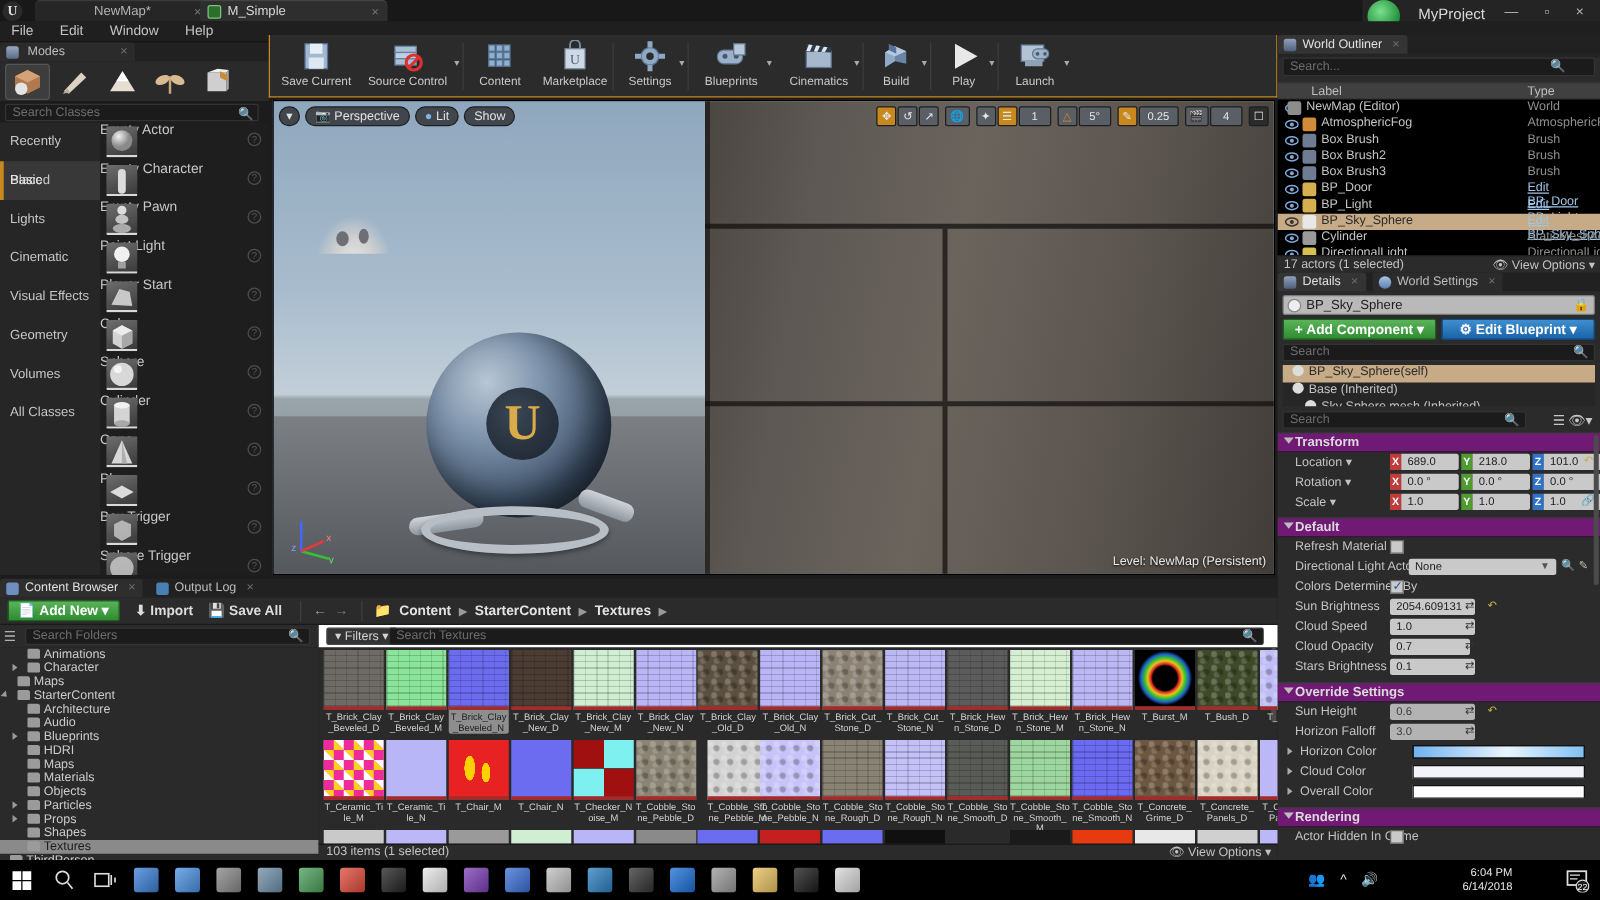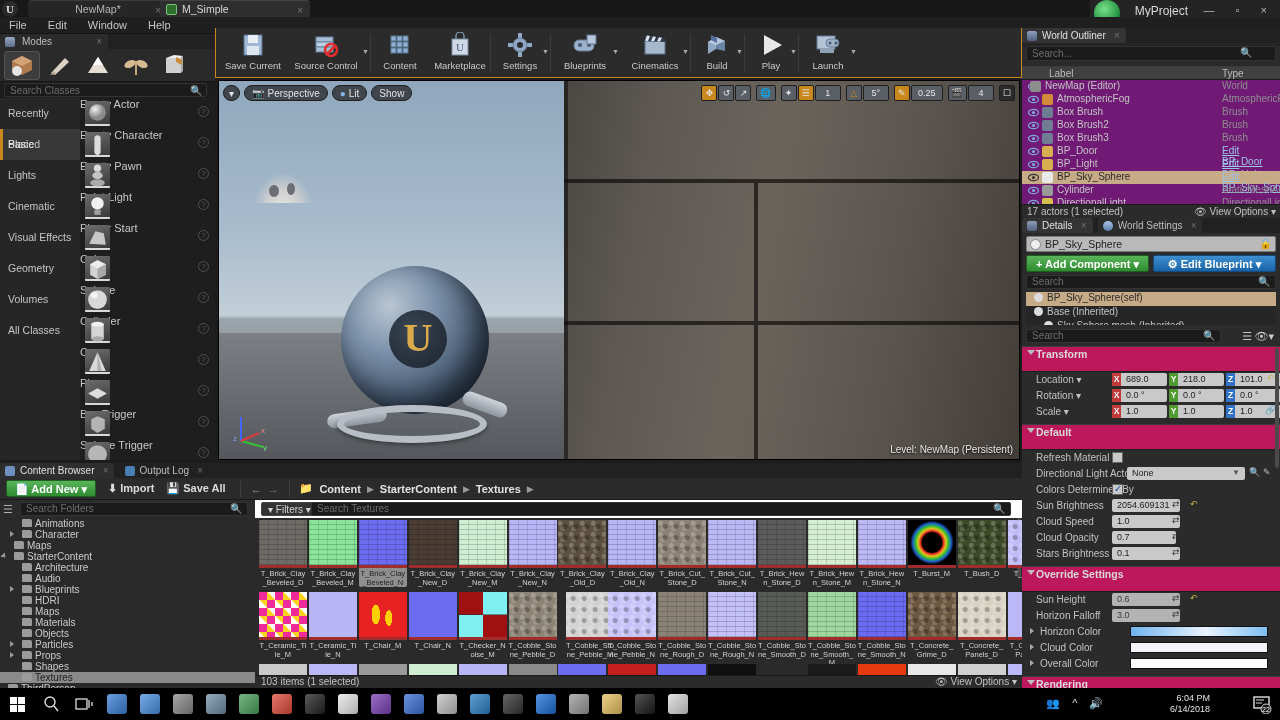--- a/index.html
+++ b/index.html
@@ -154,21 +154,21 @@
   .det-btns { display:flex; gap:4px; padding:0 4px; }
   .addcomp { flex:1; height:17px; background:linear-gradient(#5ab45a,#2f8c30); border:1px solid #1f5f20;
      border-radius:2px; color:#fff; font-size:11px; font-weight:bold; text-align:center; line-height:16px;}
   .editbp { flex:1; height:17px; background:linear-gradient(#3e8fd0,#1963a8); border:1px solid #124a80;
      border-radius:2px; color:#fff; font-size:11px; font-weight:bold; text-align:center; line-height:16px;}
   .sm-search { height:14px; margin:3px 4px; background:#1b1b1b; border:1px solid #333; border-radius:2px;
      color:#6d6d6d; font-size:10px; padding:0 5px; position:relative;}
   .comp-row { height:14px; font-size:10px; color:#c4c4c4; padding-left:8px; position:relative;}
   .comp-row.sel { background:#c6ab86; color:#2b2b2b;}
 
-  .sect { height:26px; background:#be185d; border-top:1px solid #3d3d3d; border-bottom:1px solid #1d1d1d;
+  .sect { height:16px; background:#701a75; border-top:1px solid #3d3d3d; border-bottom:1px solid #1d1d1d;
      font-size:10.5px; font-weight:bold; color:#dadada; padding:1px 0 0 14px; position:relative;}
   .sect .tri { position:absolute; left:5px; top:3px; width:0;height:0;
      border-left:4px solid transparent;border-right:4px solid transparent;border-top:5px solid #bdbdbd;}
   .prow { height:16px; position:relative; font-size:10px; color:#c2c2c2; }
   .prow .lb { position:absolute; left:14px; top:2px;}
   .xyz { position:absolute; left:90px; top:1px; display:flex; gap:2px; }
   .axbox { display:flex; height:13px; }
   .axlabel { width:9px; text-align:center; color:#fff; font-size:8.5px; line-height:13px; font-weight:bold;}
   .axval { width:46px; background:#c9c9c9; color:#1d1d1d; font-size:9px; line-height:13px;
      padding-left:5px; border-radius:0 2px 2px 0; position:relative;}
@@ -688,21 +688,21 @@
       <div class="wo-search">
         <span>Search...</span>
         <span style="position:absolute;right:22px;top:0;color:#8d8d8d;">🔍</span>
         
       </div>
     </div>
     <div class="wo-head">
       <span class="l">Label</span>
       <span class="t">Type</span>
     </div>
-    <div id="wo-rows" style="height:124px; overflow:hidden; background:#701a75;">
+    <div id="wo-rows" style="height:124px; overflow:hidden; background:#000000;">
         <div class="wo-row">
           <span class="eye"><svg width="11" height="11">
               <ellipse cx="5.5" cy="5.5" rx="5" ry="3.2" fill="none" stroke="#7fa8d8" stroke-width="1.2"></ellipse>
               <circle cx="5.5" cy="5.5" r="1.6" fill="#7fa8d8"></circle>
             </svg></span>
           <span class="ic" style="left:8px;background:#8d8d8d"></span>
           <span class="nm" style="left:23px">NewMap (Editor)</span>
           <span class="ty">World</span>
         </div>
         <div class="wo-row">

